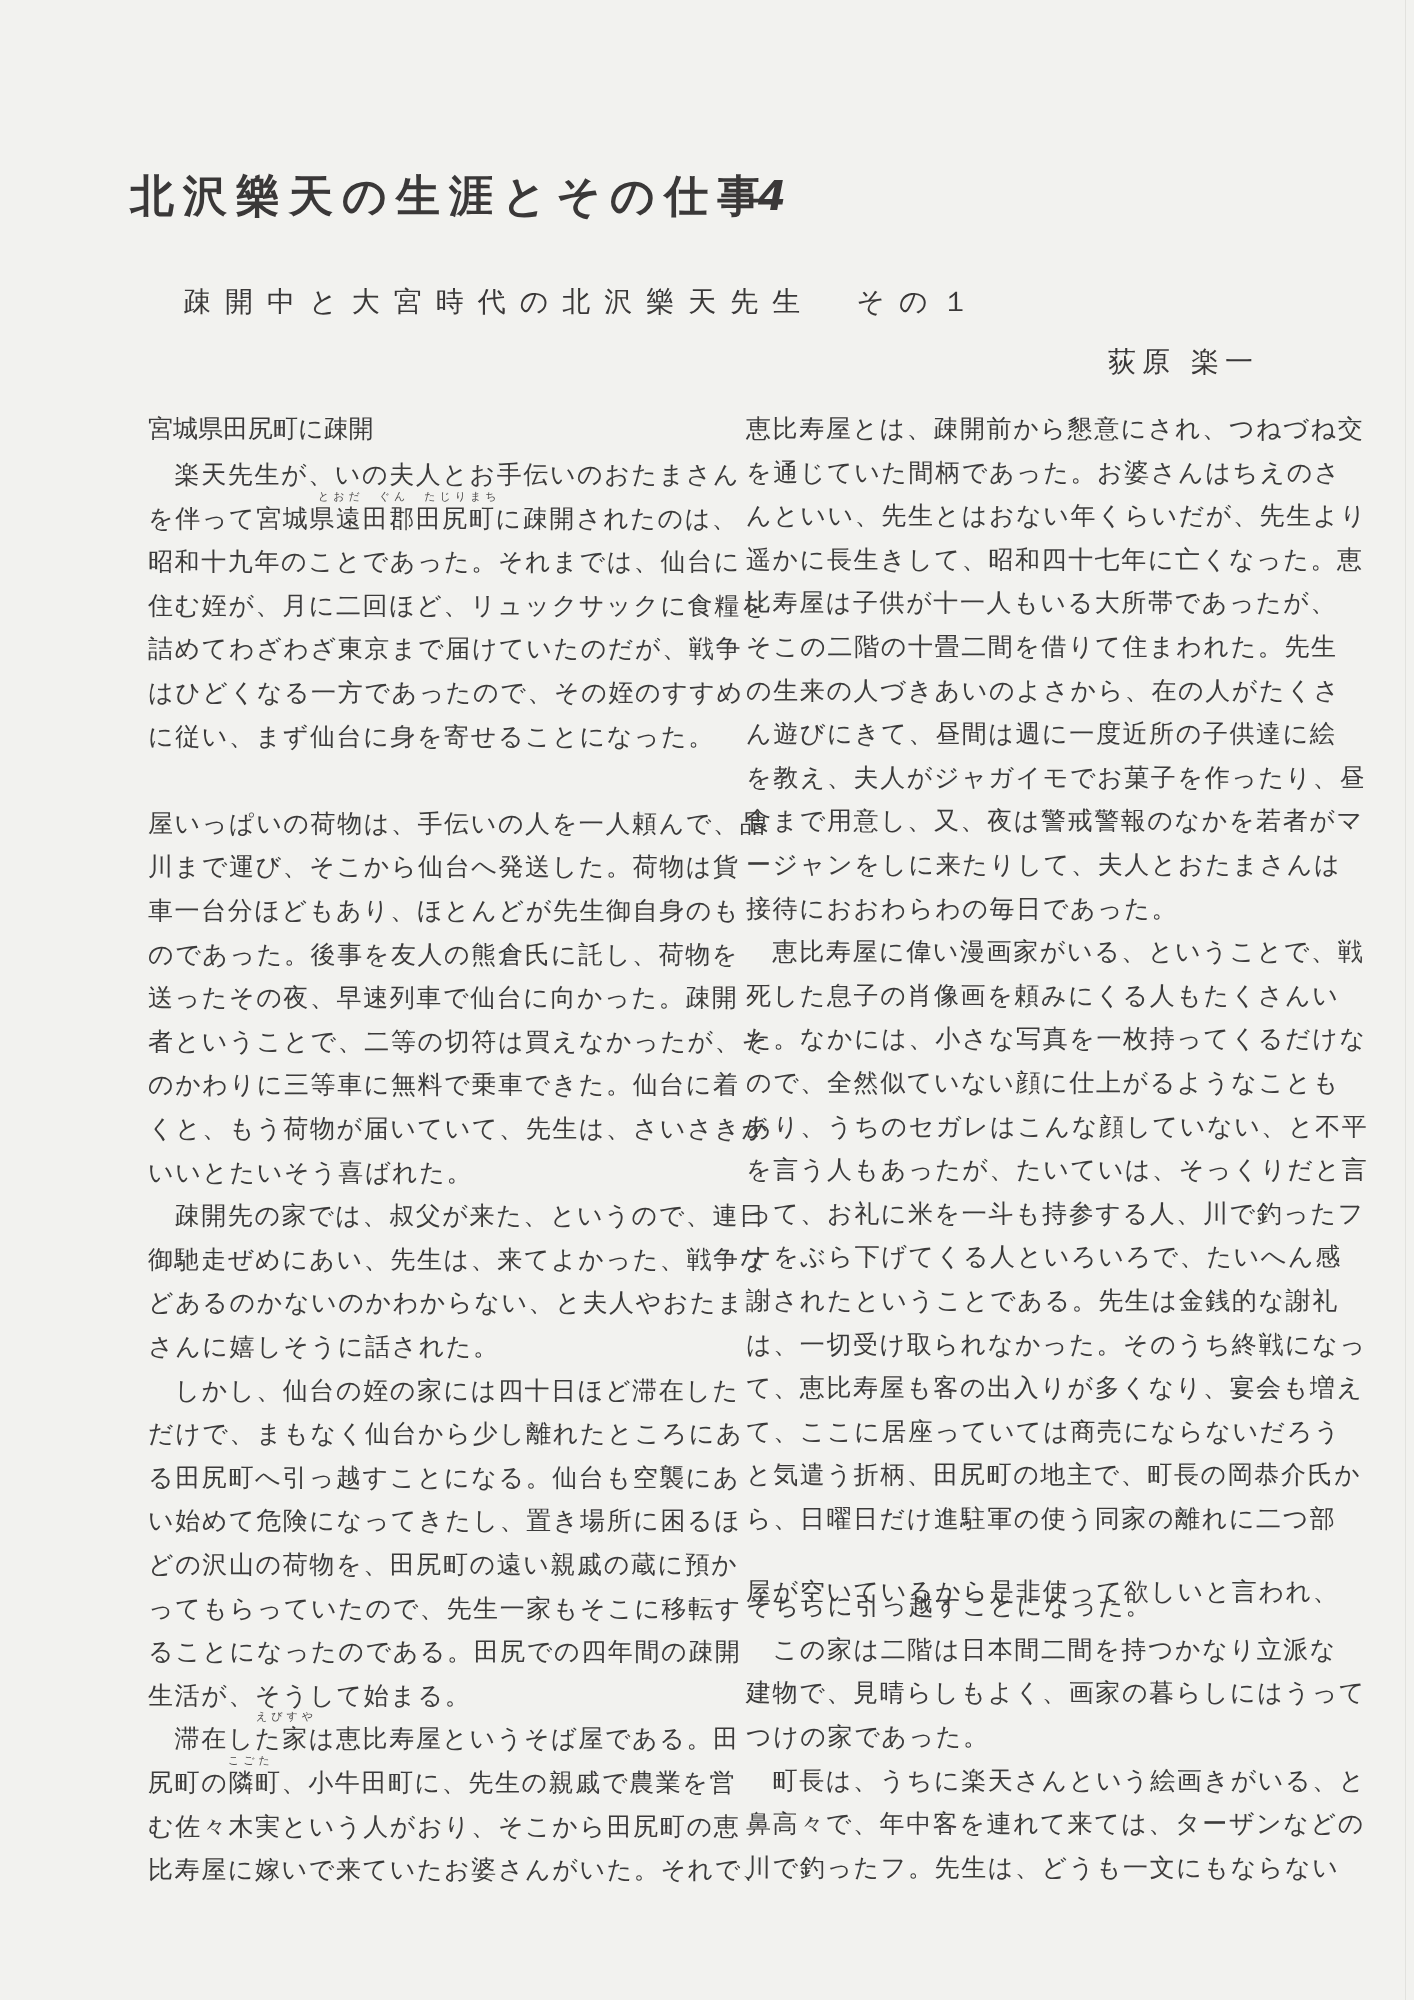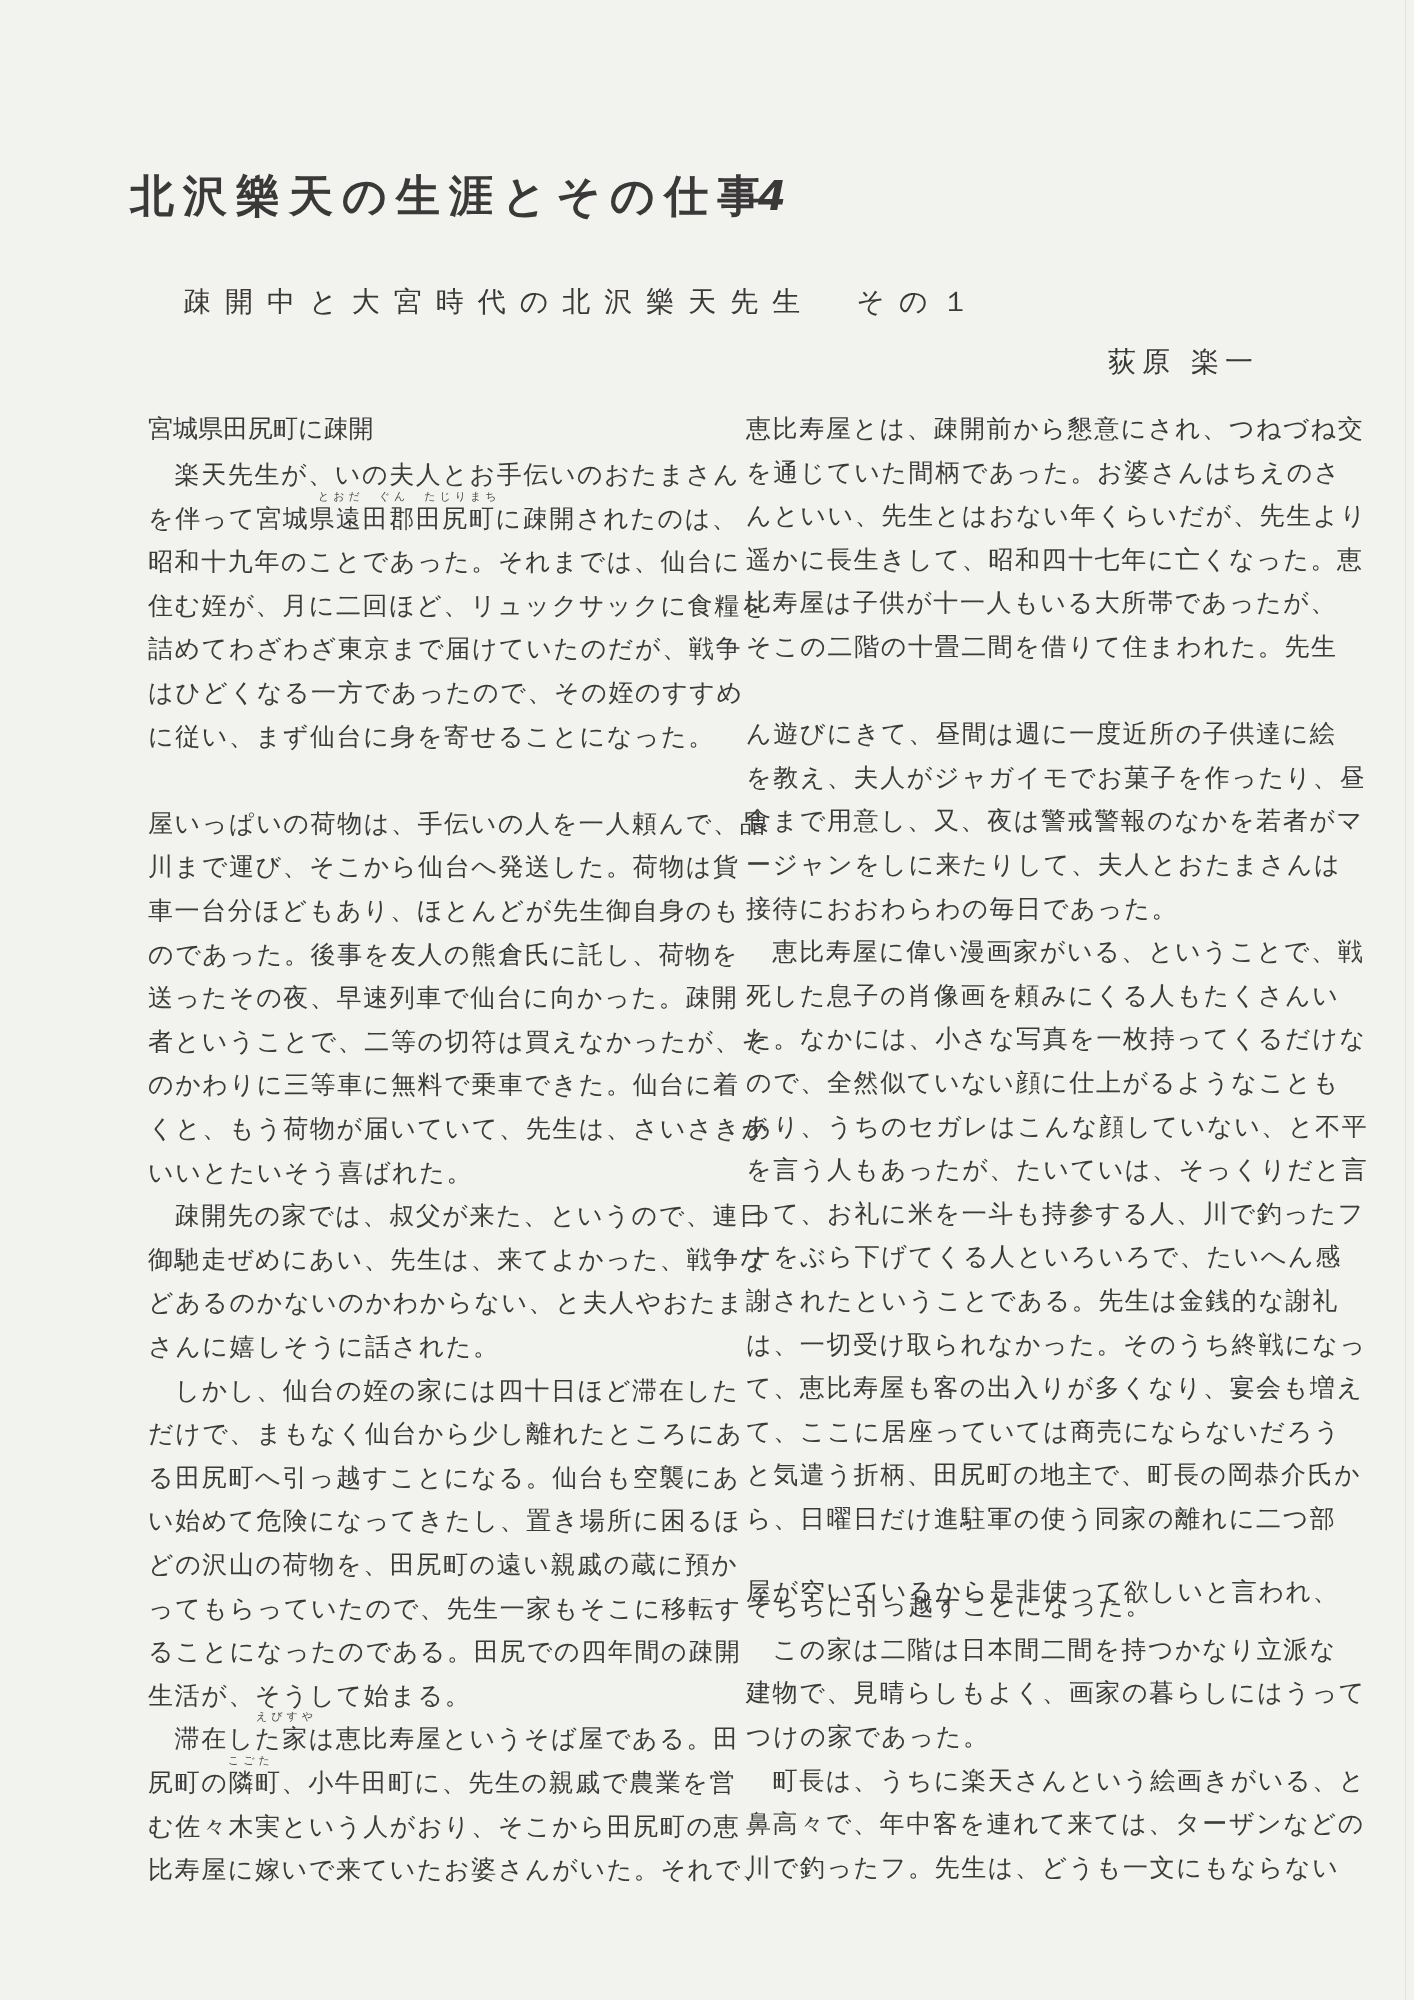--- a/index.html
+++ b/index.html
@@ -105,20 +105,21 @@
     <div class="ruby" style="left: 80px; top: 1755px;">こごた</div>
   </div>
 
 <div class="column col-right" id="col-right">
     <div class="line" style="top: 414px;">恵比寿屋とは、疎開前から懇意にされ、つねづね交</div>
     <div class="line" style="top: 457.6px;">を通じていた間柄であった。お婆さんはちえのさ</div>
     <div class="line" style="top: 501.2px;">んといい、先生とはおない年くらいだが、先生より</div>
     <div class="line" style="top: 544.8px;">遥かに長生きして、昭和四十七年に亡くなった。恵</div>
     <div class="line" style="top: 588.4px;">比寿屋は子供が十一人もいる大所帯であったが、</div>
     <div class="line" style="top: 632px;">そこの二階の十畳二間を借りて住まわれた。先生</div>
+    <div class="line" style="top: 675.6px;">の生来の人づきあいのよさから、在の人がたくさ</div>
     <div class="line" style="top: 719.2px;">ん遊びにきて、昼間は週に一度近所の子供達に絵</div>
     <div class="line" style="top: 762.8px;">を教え、夫人がジャガイモでお菓子を作ったり、昼</div>
     <div class="line" style="top: 806.4px;">食まで用意し、又、夜は警戒警報のなかを若者がマ</div>
     <div class="line" style="top: 850px;">ージャンをしに来たりして、夫人とおたまさんは</div>
     <div class="line" style="top: 893.6px;">接待におおわらわの毎日であった。</div>
     <div class="line" style="top: 937.2px;">　恵比寿屋に偉い漫画家がいる、ということで、戦</div>
     <div class="line" style="top: 980.8px;">死した息子の肖像画を頼みにくる人もたくさんい</div>
     <div class="line" style="top: 1024.4px;">た。なかには、小さな写真を一枚持ってくるだけな</div>
     <div class="line" style="top: 1068px;">ので、全然似ていない顔に仕上がるようなことも</div>
     <div class="line" style="top: 1111.6px;">あり、うちのセガレはこんな顔していない、と不平</div>

